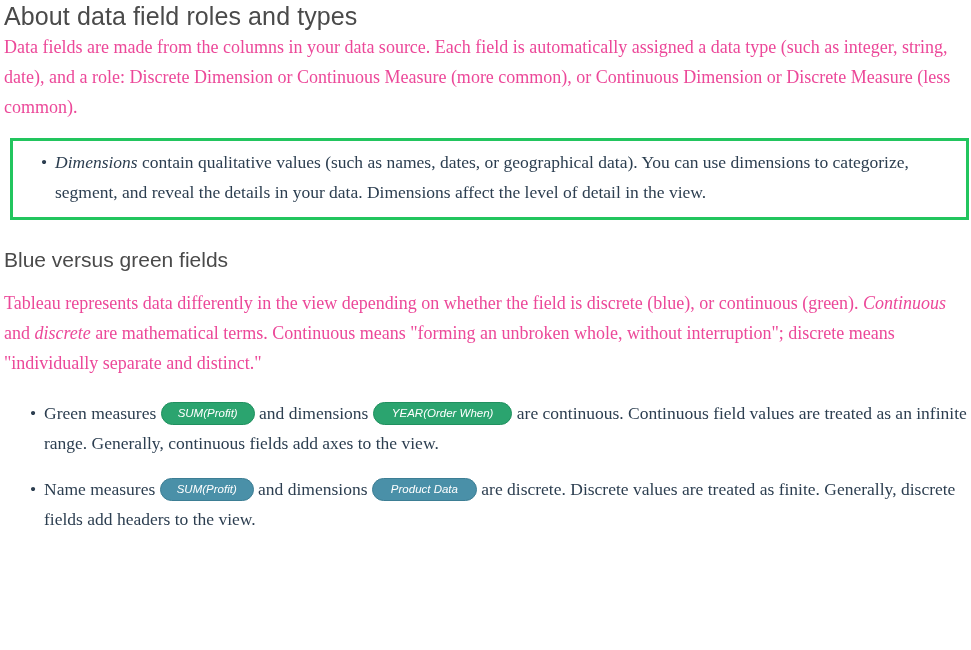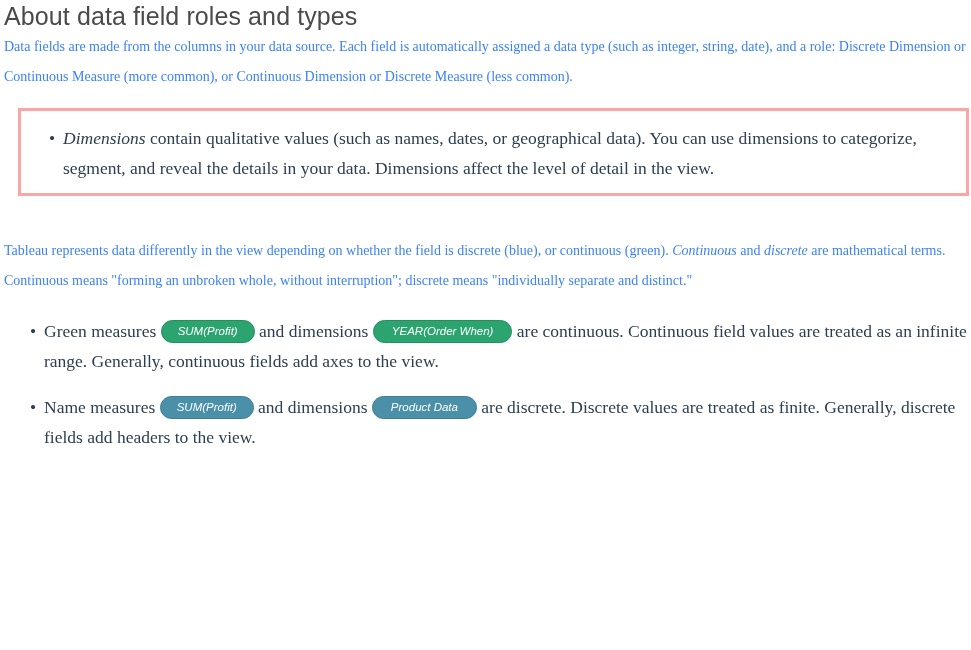--- a/index.html
+++ b/index.html
@@ -34,33 +34,33 @@
   h2.doc-subtitle {
     font-family: "Liberation Sans", sans-serif;
     font-weight: 400;
     font-size: 21px;
     color: #4a4a4a;
     margin: 0;
     padding: 0 0 0 2px;
     line-height: 28px;
   }
   p.body-text {
-    font-size: 14px;
+    font-size: 18px;
     line-height: 30px;
     margin: 0;
     padding: 0 0 0 2px;
-    color: #3b82f6;
+    color: #ec4899;
   }
   .intro-para {
     margin-top: 16px;
   }
   .highlight-box {
-    border: 3px solid #fca5a5;
-    margin: 16px 0 0 16px;
-    padding: 12px 0 10px 0;
+    border: 3px solid #22c55e;
+    margin: 16px 0 0 8px;
+    padding: 6px 0 10px 0;
     box-sizing: border-box;
   }
   ul.bullets {
     list-style: none;
     margin: 0;
     padding: 0;
   }
   ul.bullets li {
     position: relative;
     padding-left: 42px;
@@ -125,20 +125,21 @@
   <div class="highlight-box">
     <ul class="bullets">
       <li>
         <span class="italic">Dimensions</span><span> contain qualitative values (such as names, dates, or geographical data). You can use dimensions to categorize, segment, and reveal the details in your data. Dimensions affect the level of detail in the view.</span>
       </li>
     </ul>
   </div>
 
   <div class="section-gap-1"></div>
 
+  <h2 class="doc-subtitle">Blue versus green fields</h2>
 
   <div class="section-gap-2"></div>
 
   <p class="body-text"><span>Tableau represents data differently in the view depending on whether the field is discrete (blue), or continuous (green). </span><span class="italic">Continuous</span><span> and </span><span class="italic">discrete</span><span> are mathematical terms. Continuous means "forming an unbroken whole, without interruption"; discrete means "individually separate and distinct."</span></p>
 
   <div class="section-gap-3"></div>
 
   <ul class="bullets fields-list">
     <li>
       <span>Green measures </span><span class="pill pill-green pill-narrow">SUM(Profit)</span><span> and dimensions </span><span class="pill pill-green pill-wide">YEAR(Order When)</span><span> are continuous. Continuous field values are treated as an infinite range. Generally, continuous fields add axes to the view.</span>

